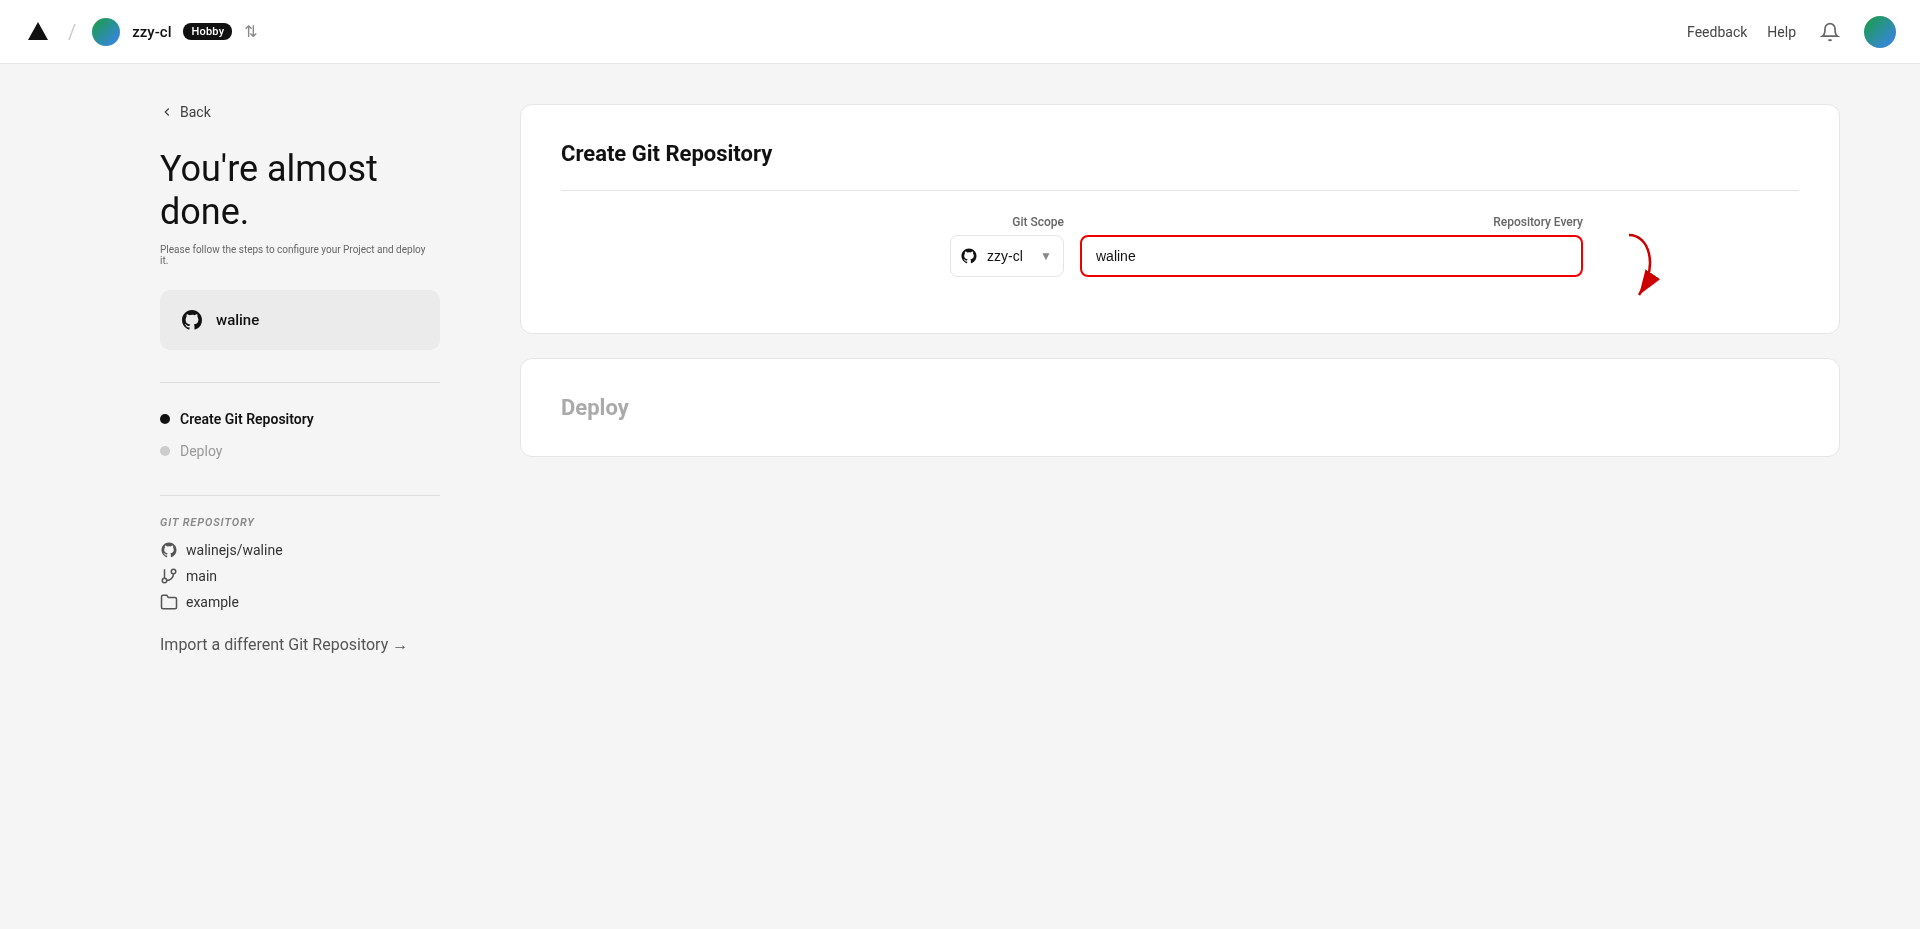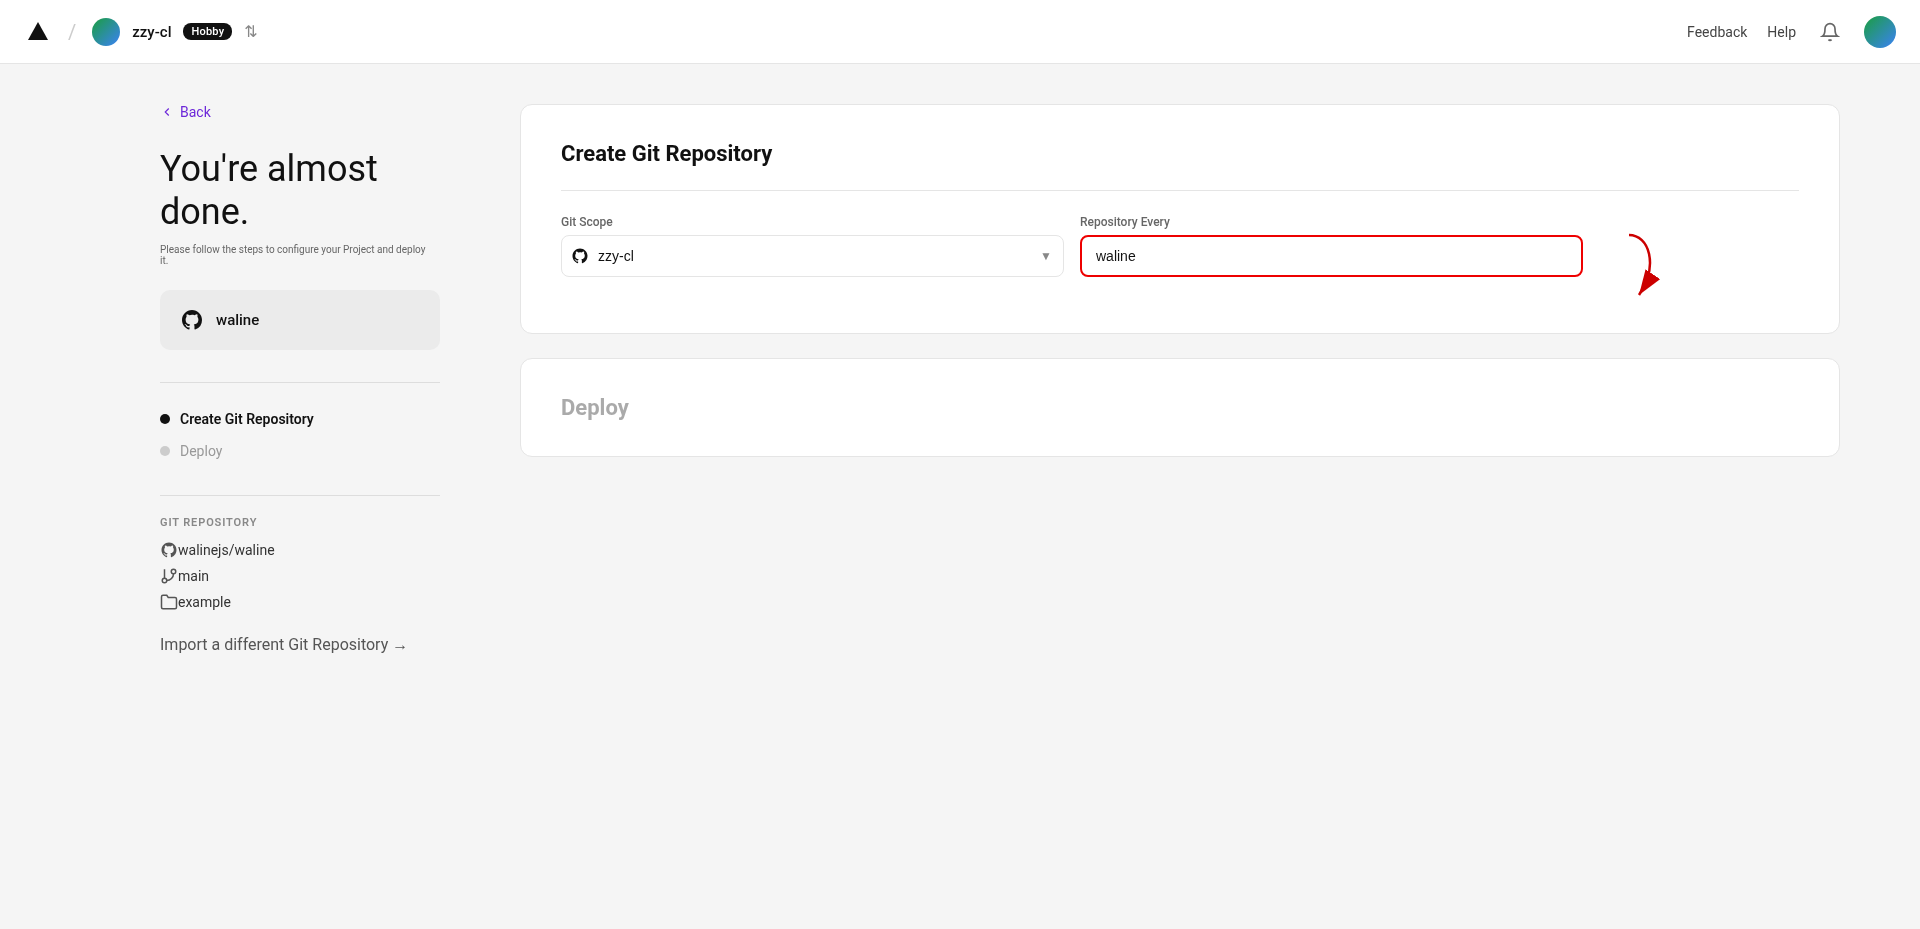--- a/index.html
+++ b/index.html
@@ -113,21 +113,21 @@
       min-width: 480px;
       padding: 40px 48px 40px 160px;
       background: #f5f5f5;
     }
 
     .back-link {
       display: flex;
       align-items: center;
       gap: 6px;
       font-size: 14px;
-      color: #6d28d9;
+      color: #404040;
       cursor: pointer;
       margin-bottom: 28px;
       text-decoration: none;
     }
 
     .page-title {
       font-size: 36px;
       font-weight: 400;
       color: #111;
       margin-bottom: 10px;
@@ -203,24 +203,26 @@
       padding-top: 20px;
       width: 280px;
     }
     .git-section-title {
       font-size: 11px;
       font-weight: 600;
       text-transform: uppercase;
       letter-spacing: 0.08em;
       color: #888;
       margin-bottom: 12px;
+      font-style: italic;
     }
     .git-info-row {
       display: flex;
       align-items: center;
+      gap: 8px;
       font-size: 14px;
       color: #333;
       margin-bottom: 8px;
       text-align: right;
     }
     .git-info-icon {
       width: 18px;
       height: 18px;
       color: #555;
       flex-shrink: 0;
@@ -274,20 +276,21 @@
       display: flex;
       gap: 16px;
       align-items: flex-end;
       margin-bottom: 20px;
     }
 
     .form-group {
       display: flex;
       flex-direction: column;
       gap: 6px;
+      align-items: flex-end;
     }
 
     .form-group.git-scope {
       flex: 1;
     }
 
     .form-group.repo-name {
       flex: 1;
     }
 

